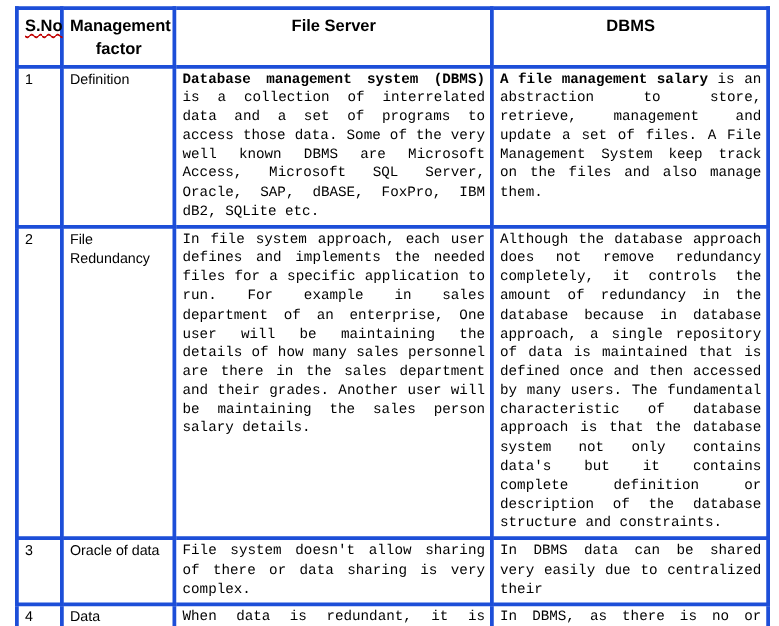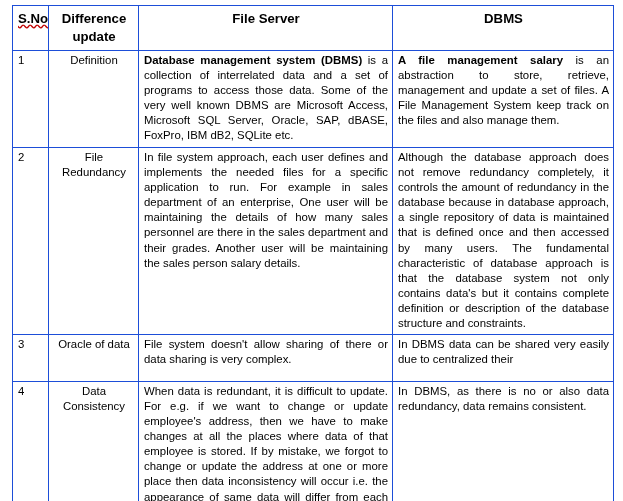--- a/index.html
+++ b/index.html
@@ -29,21 +29,21 @@
     border-collapse: collapse;
     table-layout: fixed;
   }
   table.compare col.c-sno       { width: 36px; }
   table.compare col.c-factor    { width: 90px; }
   table.compare col.c-fs        { width: 254px; }
   table.compare col.c-dbms      { width: 221px; }
 
   table.compare th,
   table.compare td {
-    border: 1px solid #1d4ed8;
+    border: 3px solid #1d4ed8;
     vertical-align: top;
     padding: 2px 4px 2px 5px;
     font-size: 11.4px;
     line-height: 1.33;
   }
   table.compare thead th {
     text-align: center;
     font-weight: bold;
     font-size: 13.2px;
     line-height: 1.35;
@@ -52,33 +52,34 @@
     vertical-align: top;
   }
   th.h-sno  { font-size: 11.5px; }
   th.h-factor { font-size: 13px; }
 
   td.sno {
     text-align: left;
     padding-left: 6px;
   }
   td.factor {
-    text-align: center;
+    text-align: left;
     padding-left: 7px;
   }
   td.para {
     text-align: justify;
     text-justify: inter-word;
     padding-left: 6px;
     padding-right: 5px;
   }
   td.para p {
     margin: 0;
     text-align: justify;
     text-justify: inter-word;
+    font-family: Liberation Mono, monospace;
   }
   td.para p:last-child {
     text-align-last: left;
   }
   .lead { font-weight: bold; }
   .hdr-sno-squiggle {
     text-decoration: underline;
     text-decoration-style: wavy;
     text-decoration-color: #c00000;
   }
@@ -99,21 +100,21 @@
       <col class="c-factor">
       <col class="c-fs">
       <col class="c-dbms">
     </colgroup>
 
     <thead>
       <tr>
         <th class="h-sno">
           <span class="hdr-sno-squiggle">S.No</span>
         </th>
-        <th class="h-factor">Difference update</th>
+        <th class="h-factor">Management factor</th>
         <th>File Server</th>
         <th>DBMS</th>
       </tr>
     </thead>
 
     <tbody>
 
       <tr class="r1">
         <td class="sno">1</td>
         <td class="factor">Definition</td>

